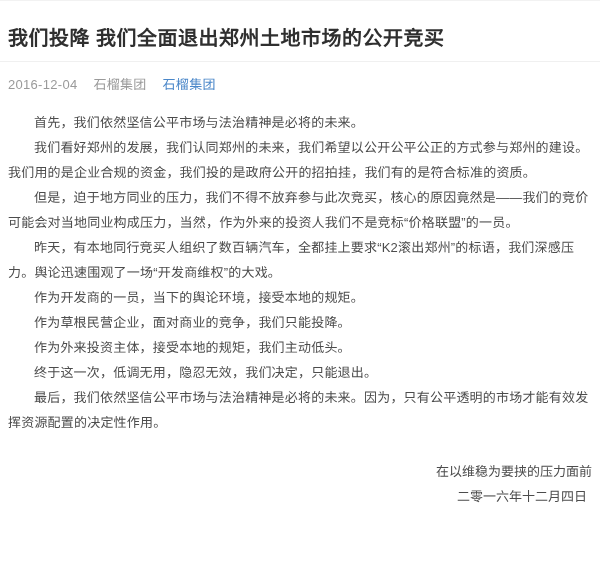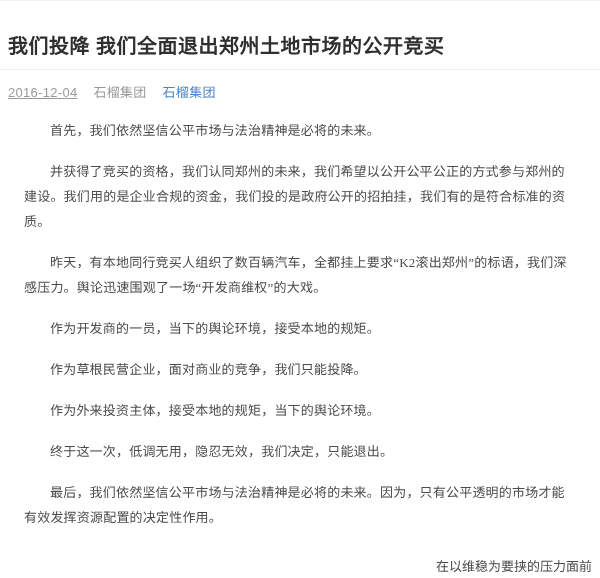--- a/index.html
+++ b/index.html
@@ -6,21 +6,21 @@
     margin: 0;
     padding: 0;
     background: #ffffff;
     font-family: "Liberation Sans", "DejaVu Sans", sans-serif;
   }
   .page {
     position: relative;
     width: 600px;
     height: 578px;
     box-sizing: border-box;
-    padding: 16px 8px;
+    padding: 8px 8px;
     background: #ffffff;
     border-top: 1px solid #f2f2f2;
     overflow: hidden;
   }
   .article-title {
     margin: 15px 0 9px 0;
     font-size: 20px;
     font-weight: 700;
     color: #2f2f2f;
     line-height: 1.4;
@@ -33,42 +33,40 @@
     border: none;
   }
   .meta-row {
     margin-top: 12px;
     font-size: 13px;
     color: #9a9a9a;
     letter-spacing: 0.3px;
   }
   .meta-row .meta-date {
     margin-right: 12px;
-    text-decoration: underline;
   }
   .meta-row .meta-source {
     margin-right: 12px;
   }
   .meta-row a.source-link {
     color: #4a87c9;
     text-decoration: none;
     cursor: pointer;
   }
   .article-content {
     margin-top: 17px;
     font-size: 13px;
     color: #4c4c4c;
     line-height: 25px;
     letter-spacing: 0.2px;
   }
   .article-content p {
-    margin: 16px;
+    margin: 0;
     padding: 0;
     text-indent: 2em;
-    font-family: Liberation Serif, serif;
   }
   .signature-block {
     margin-top: 24px;
     text-align: right;
     font-size: 13px;
     color: #4c4c4c;
     line-height: 25px;
   }
   .signature-block .signature-date {
     padding-right: 5px;
@@ -84,25 +82,26 @@
   <hr class="title-divider">
 
   <div class="meta-row">
     <span class="meta-date">2016-12-04</span>
     <span class="meta-source">石榴集团</span>
     <a class="source-link">石榴集团</a>
   </div>
 
   <div class="article-content">
     <p>首先，我们依然坚信公平市场与法治精神是必将的未来。</p>
-    <p>并获得了竞买的资格，我们认同郑州的未来，我们希望以公开公平公正的方式参与郑州的建设。我们用的是企业合规的资金，我们投的是政府公开的招拍挂，我们有的是符合标准的资质。</p>
+    <p>我们看好郑州的发展，我们认同郑州的未来，我们希望以公开公平公正的方式参与郑州的建设。我们用的是企业合规的资金，我们投的是政府公开的招拍挂，我们有的是符合标准的资质。</p>
+    <p>但是，迫于地方同业的压力，我们不得不放弃参与此次竞买，核心的原因竟然是——我们的竞价可能会对当地同业构成压力，当然，作为外来的投资人我们不是竞标“价格联盟”的一员。</p>
     <p>昨天，有本地同行竞买人组织了数百辆汽车，全都挂上要求“K2滚出郑州”的标语，我们深感压力。舆论迅速围观了一场“开发商维权”的大戏。</p>
     <p>作为开发商的一员，当下的舆论环境，接受本地的规矩。</p>
     <p>作为草根民营企业，面对商业的竞争，我们只能投降。</p>
-    <p>作为外来投资主体，接受本地的规矩，当下的舆论环境。</p>
+    <p>作为外来投资主体，接受本地的规矩，我们主动低头。</p>
     <p>终于这一次，低调无用，隐忍无效，我们决定，只能退出。</p>
     <p>最后，我们依然坚信公平市场与法治精神是必将的未来。因为，只有公平透明的市场才能有效发挥资源配置的决定性作用。</p>
   </div>
 
   <div class="signature-block">
     <div class="signature-company">在以维稳为要挟的压力面前</div>
     <div class="signature-date">二零一六年十二月四日</div>
   </div>
 
 </div>

